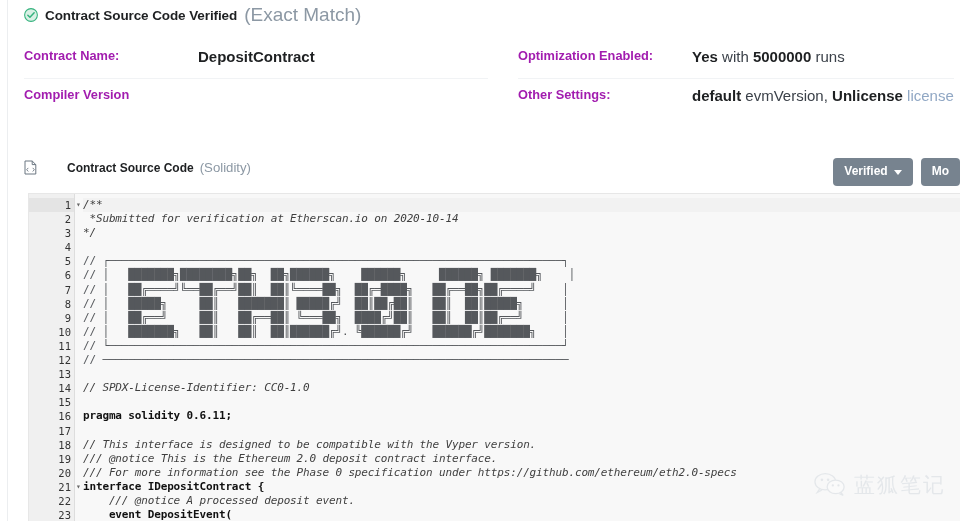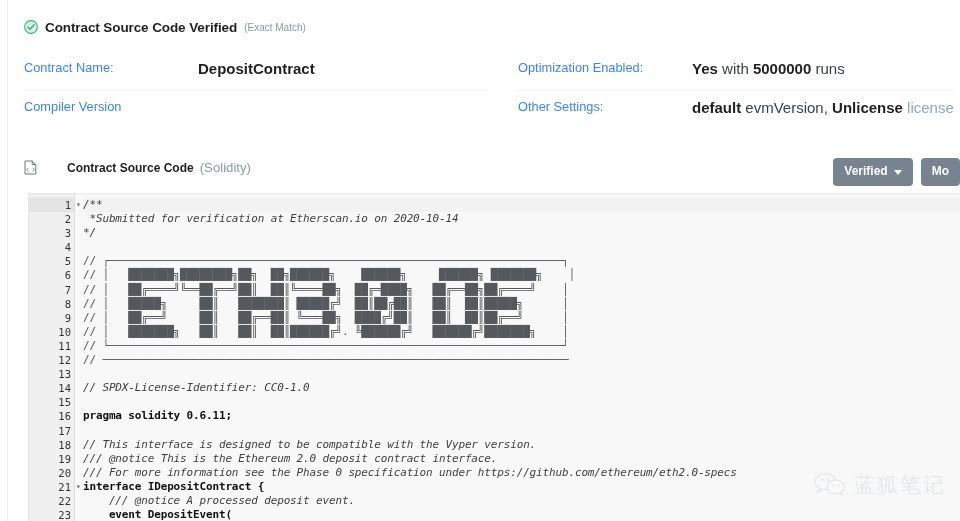--- a/index.html
+++ b/index.html
@@ -26,37 +26,37 @@
     background: #fff;
     border-left: 1px solid #eceef0;
     box-sizing: border-box;
   }
 
   
   .verified-row {
     display: flex;
     align-items: center;
     gap: 7px;
-    padding: 16px 0 0 16px;
+    padding: 4px 0 0 16px;
     height: 22px;
   }
   .check-icon {
     width: 14px;
     height: 14px;
     flex: 0 0 14px;
     display: block;
   }
   .verified-title {
     font-size: 13.5px;
     font-weight: bold;
     color: #1e2022;
     letter-spacing: -0.1px;
   }
   .verified-sub {
-    font-size: 10px;
+    font-size: 19px;
     color: #8c98a4;
     font-weight: normal;
   }
 
   
   .info-grid {
     display: flex;
     margin-top: 14px;
     padding: 0 8px 0 16px;
   }
@@ -71,22 +71,22 @@
     height: 39px;
     padding-top: 8px;
     box-sizing: border-box;
     border-bottom: 1px solid #f1f3f5;
   }
   .info-col.left .info-row { padding-right: 24px; }
   .info-row:last-child { border-bottom: none; justify-content: space-between; }
   .info-label {
     flex: 0 0 174px;
     font-size: 12.8px;
-    color: #3b82f6;
-    font-weight: normal;
+    color: #a21caf;
+    font-weight: bold;
   }
   .info-col.right .info-label { flex: 0 0 174px; }
   .info-value {
     font-size: 15px;
     color: #1e2022;
     font-weight: bold;
     white-space: nowrap;
   }
   .info-value .norm { font-weight: normal; color: #3b4149; }
   .info-value .lnk { font-weight: normal; color: #77838f; }

